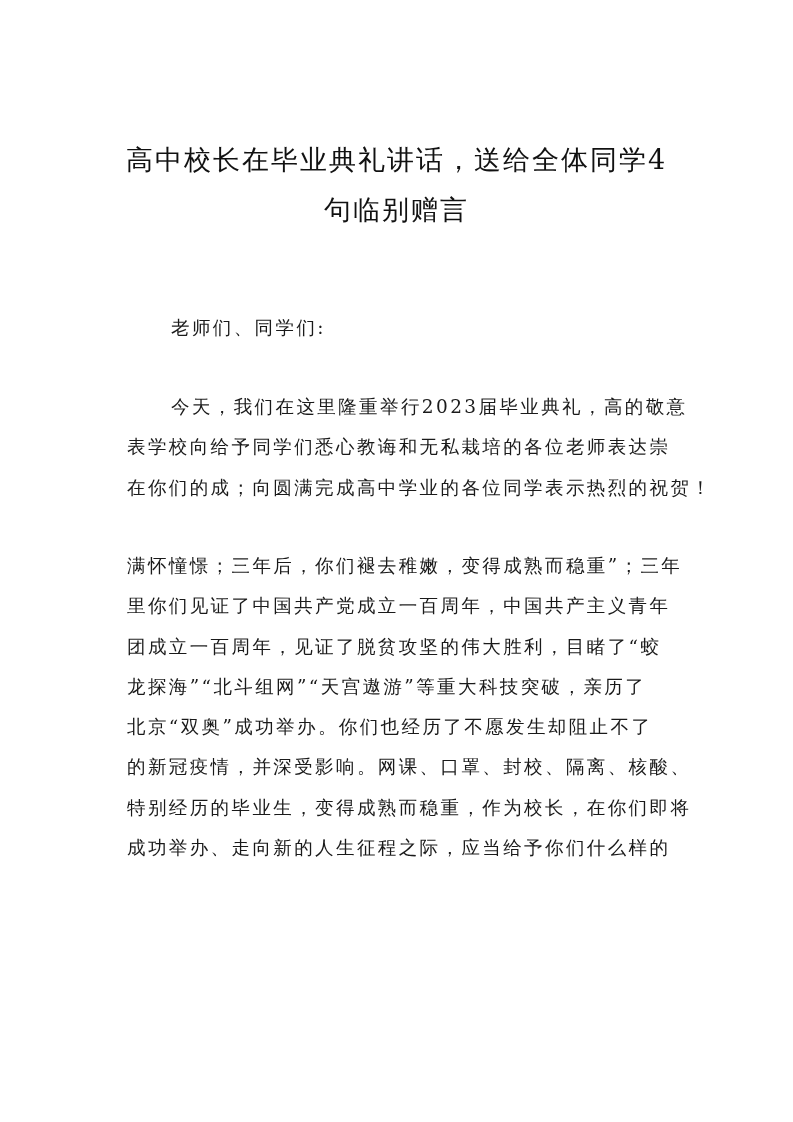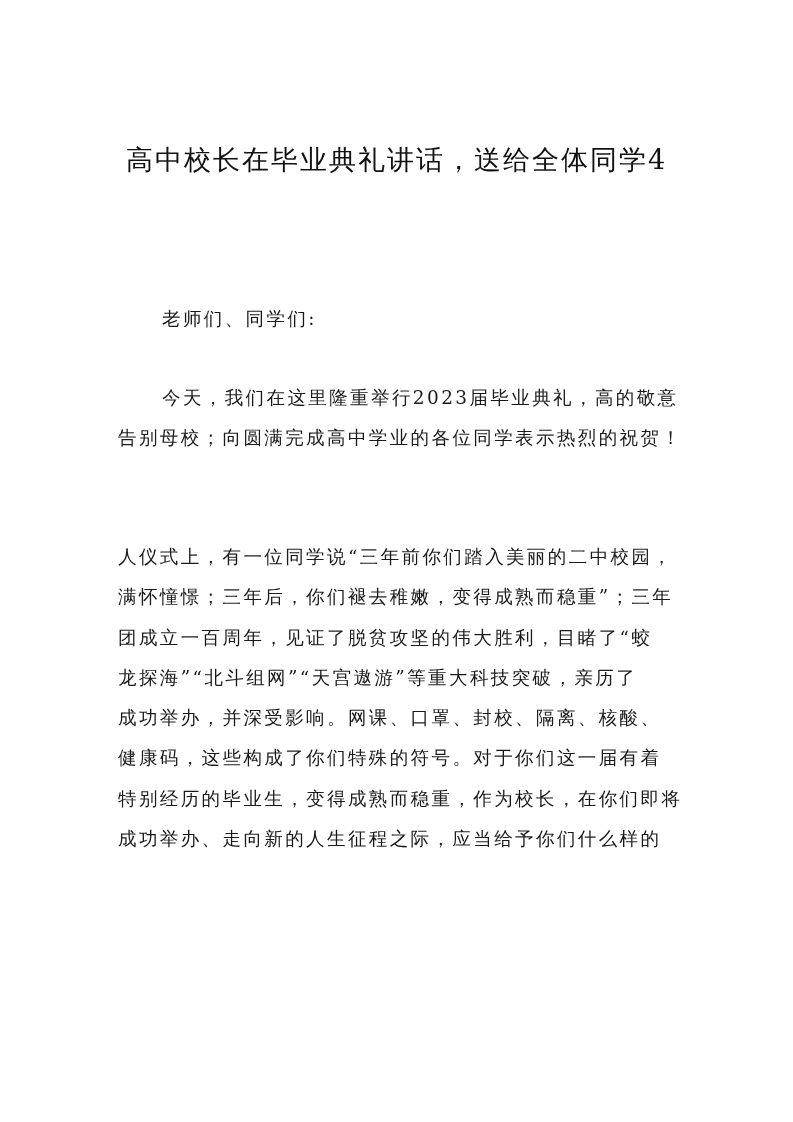--- a/index.html
+++ b/index.html
@@ -12,48 +12,50 @@
     }
     .title .line { display: block; white-space: nowrap; }
     .body {
       position: absolute; left: 118px; width: 560px;
       font-family: "DejaVu Serif", "Liberation Serif", serif;
       font-size: 18.5px; color: #1a1a1a;
     }
     .para {
       position: absolute; left: 0; width: 560px;
       line-height: 40.3px; text-align: justify; text-align-last: left;
-      text-indent: 44px; letter-spacing: 2.4px; margin: 0;
+      text-indent: 44px; letter-spacing: 2.4px; margin: 9px;
     }
     .para .ln { display: block; white-space: nowrap; }
     .para .ln.first { padding-left: 44px; }
     .para { text-indent: 0; }
   </style>
 </head>
 <body>
 
 <div class="page">
   <h1 class="title" style="margin:0;font-weight:normal;">
     <span class="line">高中校长在毕业典礼讲话，送给全体同学4</span>
+    <span class="line">句临别赠言</span>
   </h1>
 
   <div class="body" style="top:0;">
     <p class="para" style="top:286px;">
       <span class="ln first">老师们、同学们:</span>
     </p>
 
     <p class="para" style="top:365px;">
       <span class="ln first">今天，我们在这里隆重举行2023届毕业典礼，高的敬意</span>
-      <span class="ln">告别母校；向圆满完成高中学业的各位同学表示热烈的祝贺！</span>
+      <span class="ln">表学校向给予同学们悉心教诲和无私栽培的各位老师表达崇</span>
+      <span class="ln">在你们的成；向圆满完成高中学业的各位同学表示热烈的祝贺！</span>
     </p>
 
     <p class="para" style="top:524px;">
-      <span class="ln">人仪式上，有一位同学说“三年前你们踏入美丽的二中校园，</span>
       <span class="ln">满怀憧憬；三年后，你们褪去稚嫩，变得成熟而稳重”；三年</span>
+      <span class="ln">里你们见证了中国共产党成立一百周年，中国共产主义青年</span>
       <span class="ln">团成立一百周年，见证了脱贫攻坚的伟大胜利，目睹了“蛟</span>
       <span class="ln">龙探海”“北斗组网”“天宫遨游”等重大科技突破，亲历了</span>
-      <span class="ln">成功举办，并深受影响。网课、口罩、封校、隔离、核酸、</span>
-      <span class="ln">健康码，这些构成了你们特殊的符号。对于你们这一届有着</span>
+      <span class="ln">北京“双奥”成功举办。你们也经历了不愿发生却阻止不了</span>
+      <span class="ln">的新冠疫情，并深受影响。网课、口罩、封校、隔离、核酸、</span>
       <span class="ln">特别经历的毕业生，变得成熟而稳重，作为校长，在你们即将</span>
       <span class="ln">成功举办、走向新的人生征程之际，应当给予你们什么样的</span>
     </p>
   </div>
 </div>
 
 </body></html>

